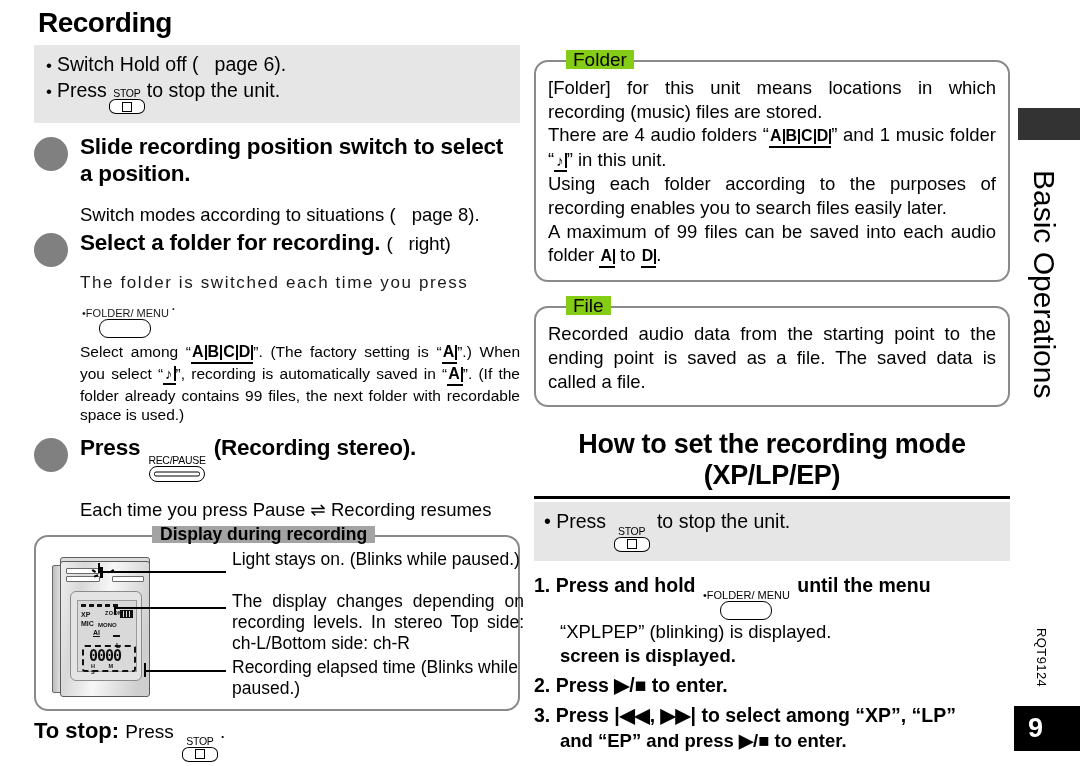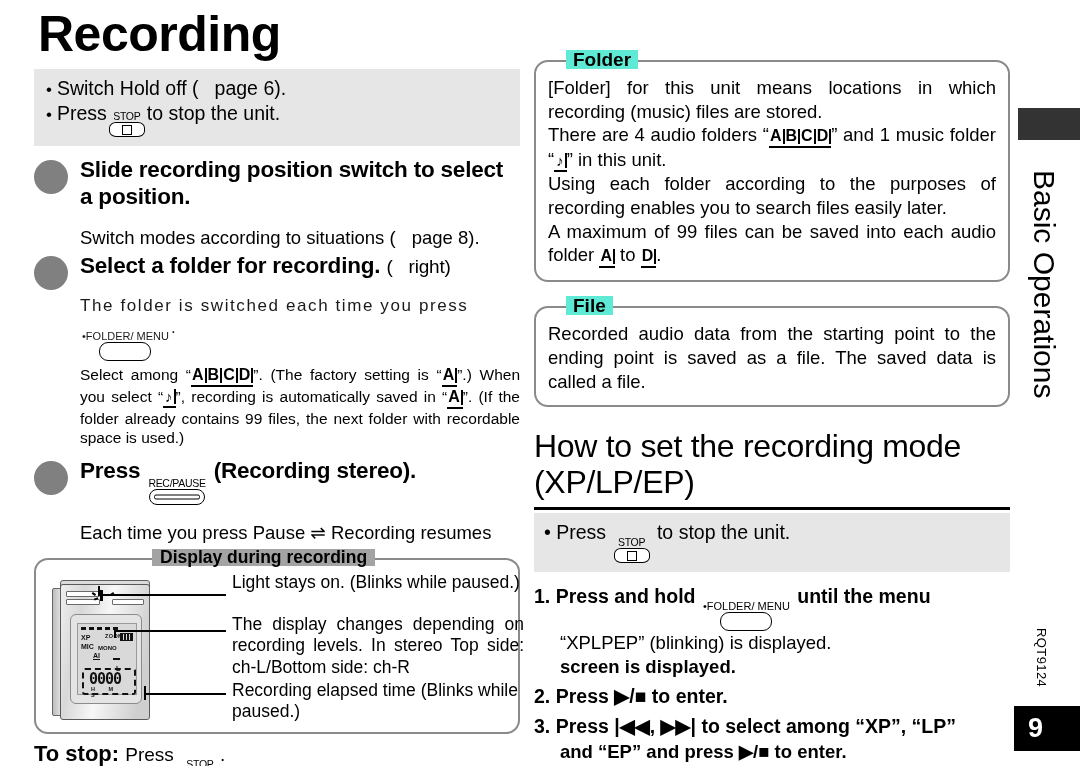--- a/index.html
+++ b/index.html
@@ -9,21 +9,21 @@
     -webkit-font-smoothing:antialiased;
   }
   .page{position:relative;width:1080px;height:766px;}
 
   
   .col-left{position:absolute;left:34px;top:8px;width:486px;}
   .col-right{position:absolute;left:534px;top:60px;width:476px;}
 
   
   .page-title{
-    font-size:50px;font-weight:bold;letter-spacing:-0.5px;
+    font-size:28px;font-weight:bold;letter-spacing:-0.5px;
     line-height:1.05;margin:0 0 8px 4px;
   }
 
   
   .gray-band{
     background:#e6e6e6;padding:7px 10px 9px 12px;font-size:19.5px;line-height:1.33;
   }
   .gray-band .li{display:flex;align-items:baseline;white-space:nowrap;}
   .gray-band .dot{margin-right:5px;font-size:17px;line-height:1;}
 
@@ -72,22 +72,22 @@
   .music-note{display:inline-block;font-weight:bold;font-size:15px;line-height:1;
       padding:0 3px 2px 2px;border-bottom:2px solid #000;position:relative;}
   .music-note::after{content:"";position:absolute;right:0;top:0;bottom:2px;border-right:2px solid #000;}
 
   
   .callout{
     position:relative;border:2px solid #8a8a8a;border-radius:14px;
     padding:14px 12px 12px 12px;margin-top:16px;
   }
   .callout > .co-title{
-    position:absolute;top:-12px;left:30px;background:#5eead4;padding:0 7px;
-    font-size:19px;font-weight:bold;line-height:1;
+    position:absolute;top:-12px;left:30px;background:#84cc16;padding:0 7px;
+    font-size:19px;font-weight:normal;line-height:1;
   }
   .callout .co-body{font-size:18.5px;line-height:1.28;text-align:justify;}
 
   
   .figbox{
     position:relative;border:2px solid #8a8a8a;border-radius:14px;
     margin-top:14px;height:172px;
   }
   .figbox .fig-title{
     position:absolute;top:-11px;left:116px;background:#a3a3a3;padding:0 8px;
@@ -142,21 +142,21 @@
   .dotrule{
     margin:7px 0 3px 0;height:6px;
     background-image:radial-gradient(circle,#000 1.9px,transparent 2.1px);
     background-size:19px 6px;background-repeat:repeat-x;background-position:0 center;
   }
   .note-li{position:relative;padding-left:26px;margin-top:2px;}
   .note-li .gdot{position:absolute;left:0;top:3px;width:16px;height:16px;border-radius:50%;background:#8c8c8c;}
   .note-li .t1{font-size:14.5px;font-weight:bold;line-height:1.3;letter-spacing:-0.1px;}
 
   
-  .h2{font-size:32px;font-weight:normal;line-height:1.12;margin:22px 0 0 0;letter-spacing:-0.3px;}
+  .h2{font-size:27px;font-weight:bold;line-height:1.12;margin:22px 0 0 0;letter-spacing:-0.3px;text-align:center;}
   .rule{border-bottom:3px solid #000;margin-top:6px;}
   .band2{background:#e6e6e6;padding:7px 10px 9px 10px;font-size:19.5px;line-height:1.3;margin-top:3px;}
   .nlist{margin-top:12px;}
   .nitem{font-size:19.5px;font-weight:bold;line-height:1.3;margin-top:5px;}
   .nsub{font-size:18.5px;font-weight:normal;line-height:1.3;margin-left:26px;}
 
   
   .tab-mark{position:absolute;left:1018px;top:108px;width:62px;height:32px;background:#333;}
   .side-title{
     position:absolute;left:1013px;top:170px;width:60px;

